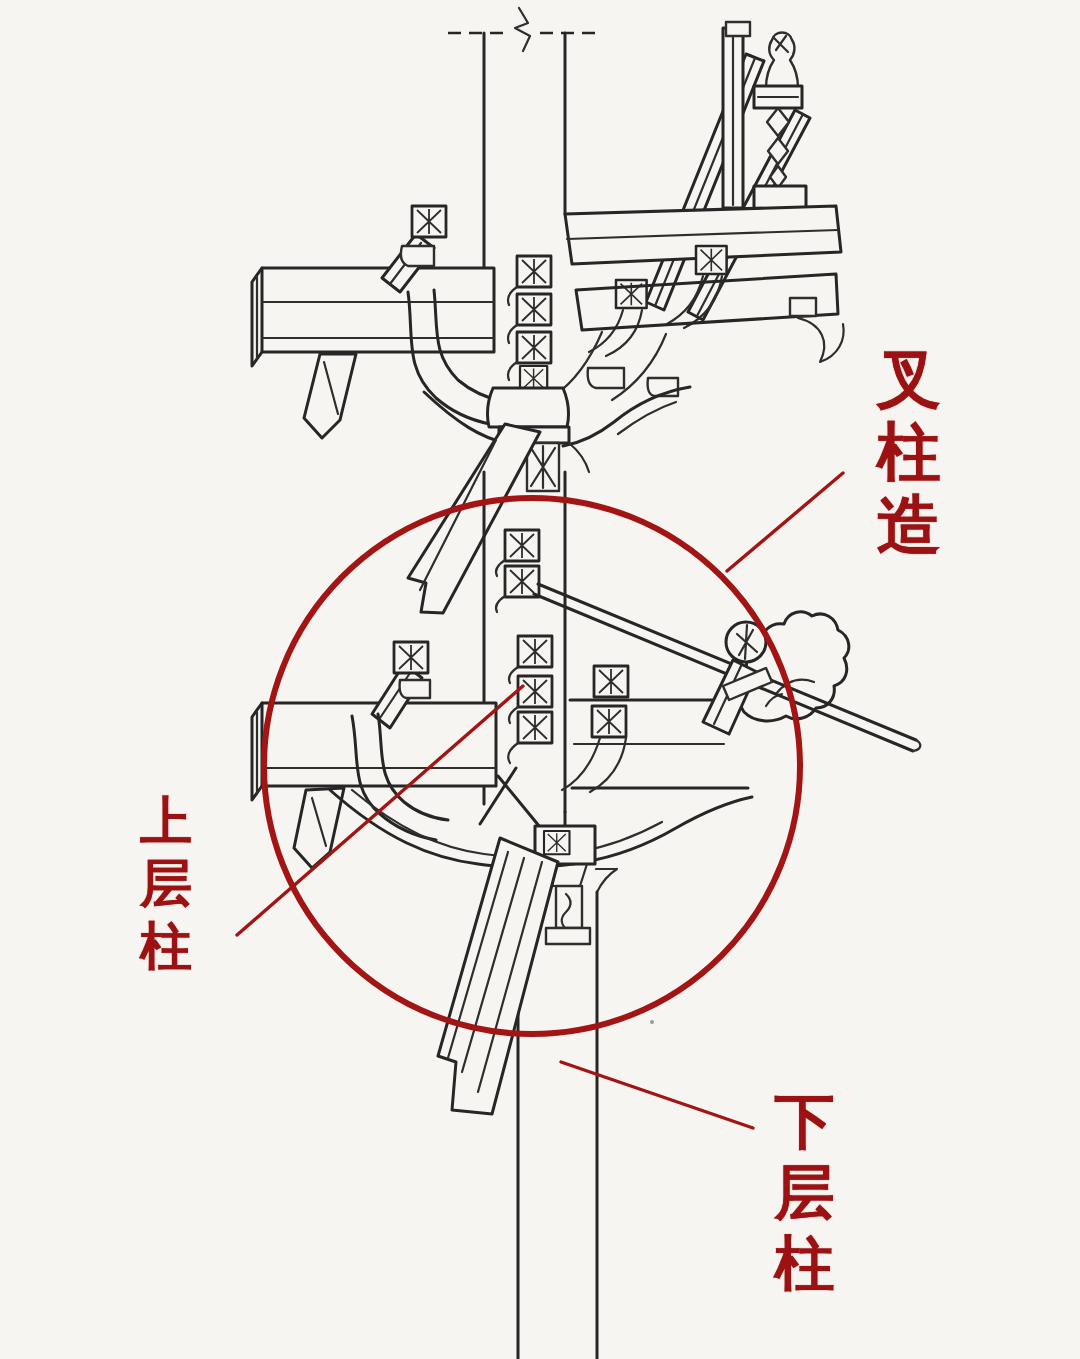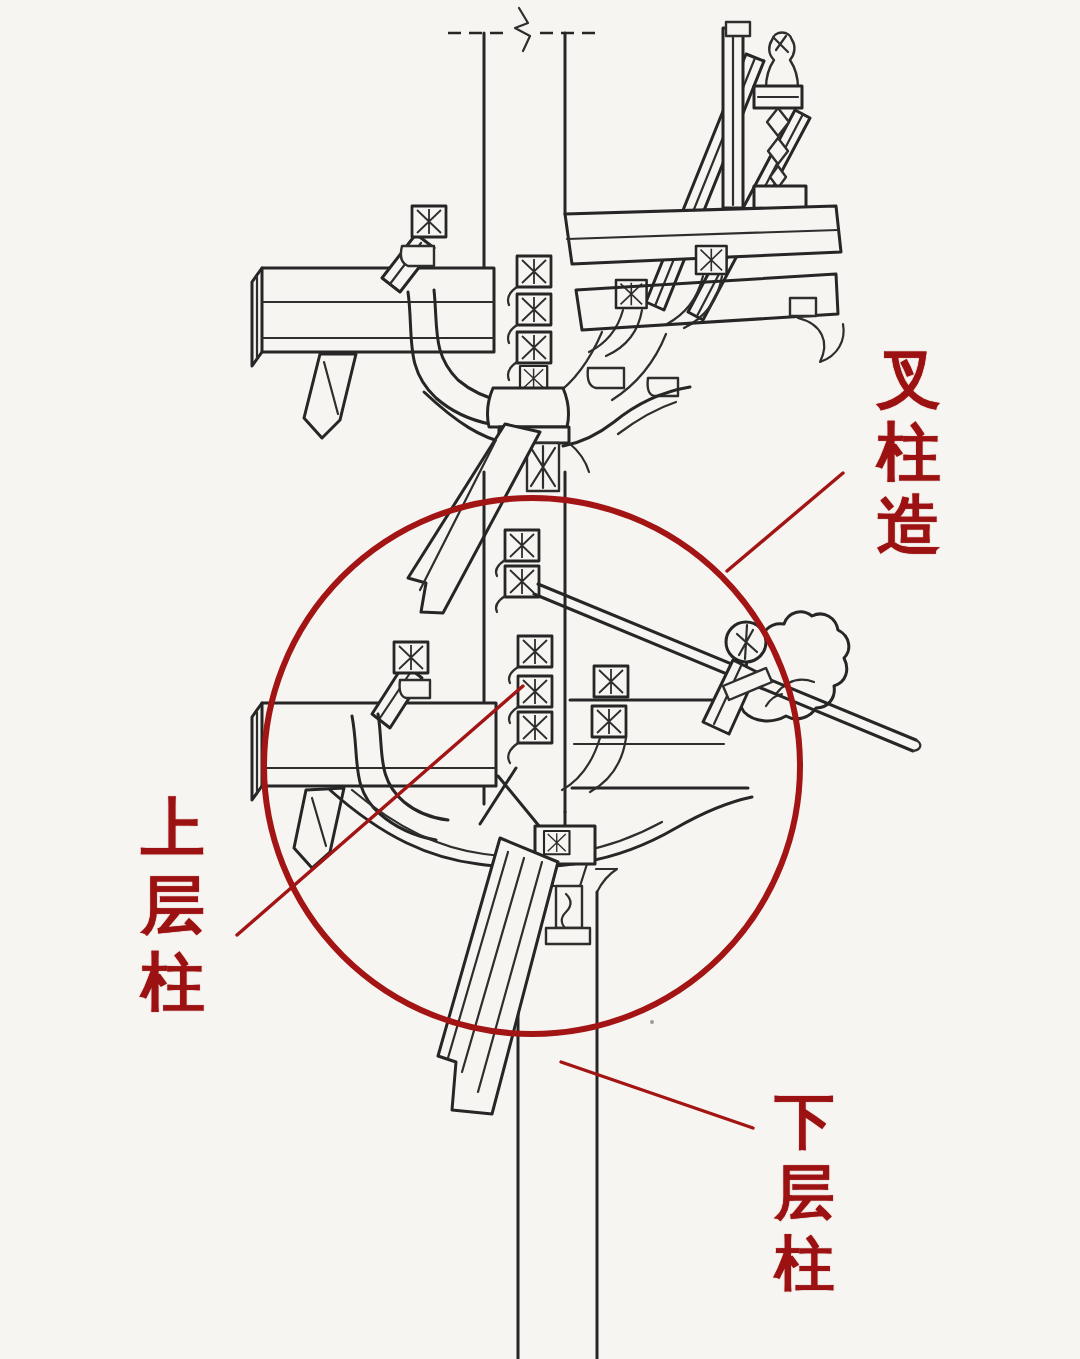--- a/index.html
+++ b/index.html
@@ -17,21 +17,21 @@
   .red-line{stroke:#a31414;stroke-width:3.4;fill:none;stroke-linecap:round;}
   .red-circle{stroke:#a31414;stroke-width:6;fill:none;}
   .vlabel{
     position:absolute;color:#9c1111;font-weight:800;
     font-family:"DejaVu Serif","Liberation Serif",serif;
     width:1.15em;line-height:1.13;text-align:center;
     word-break:break-all;user-select:none;
     text-shadow:0 0 1px #9c1111;
   }
   .vlabel.l1{left:872px;top:344px;font-size:64px;}
-  .vlabel.l2{left:136px;top:790px;font-size:64px;line-height:1.2;}
+  .vlabel.l2{left:136px;top:790px;font-size:52px;line-height:1.2;}
   .vlabel.l3{left:756px;top:1086px;font-size:60px;line-height:1.18;margin-left:14px;}
 </style>
 </head>
 <body>
 
 <div class="stage">
 
   <svg class="drawing" width="1080" height="1359" viewBox="0 0 1080 1359">
     <defs>
       <g id="dou">

